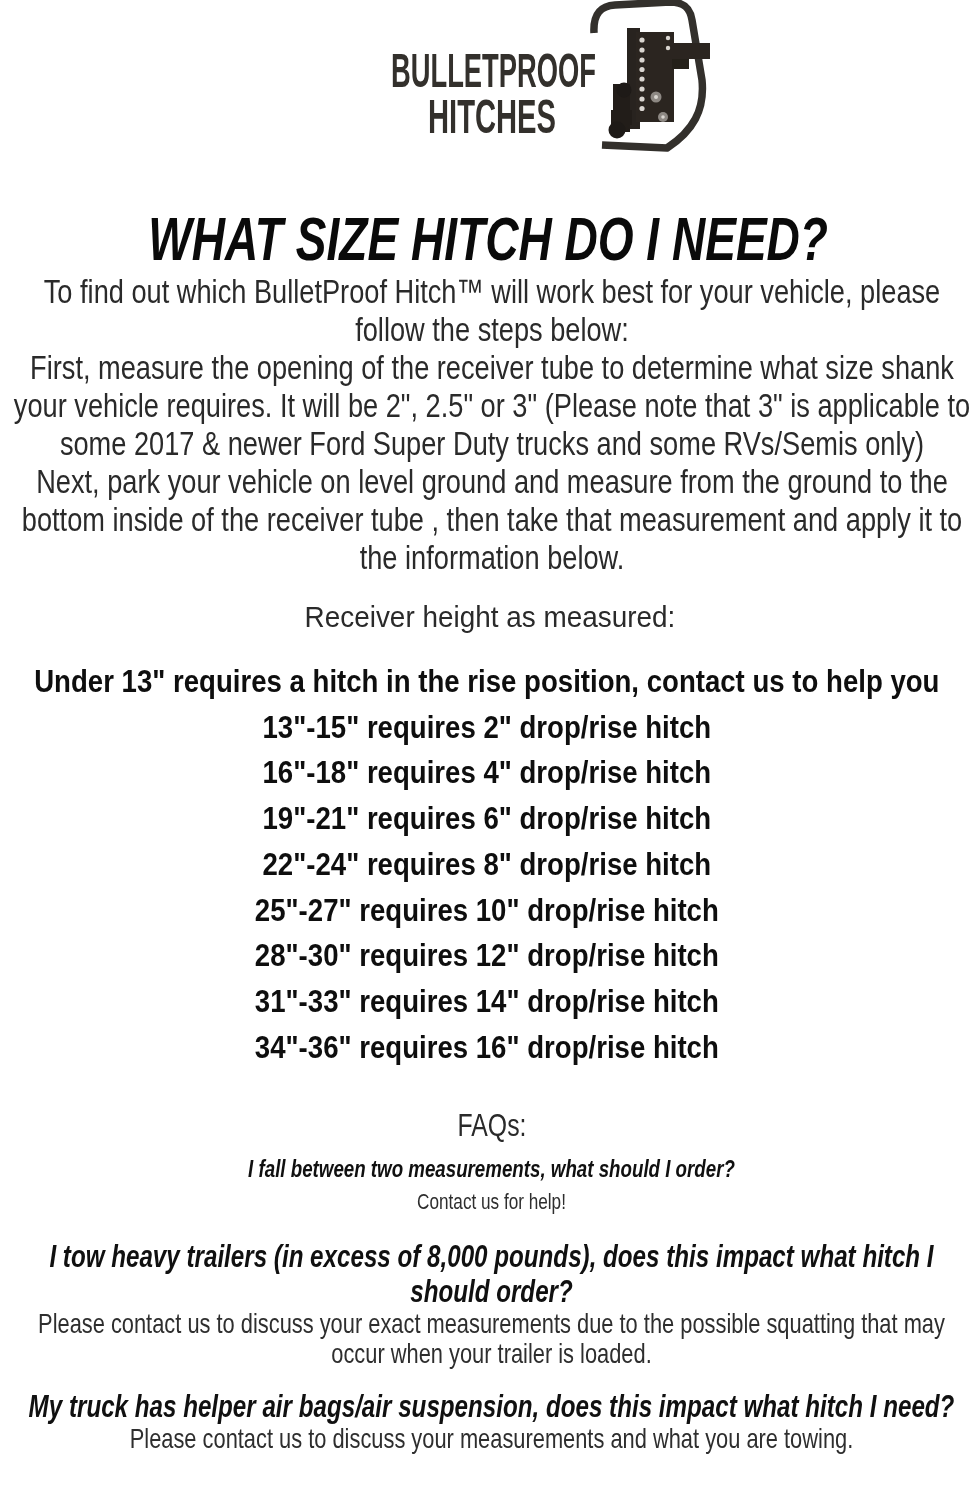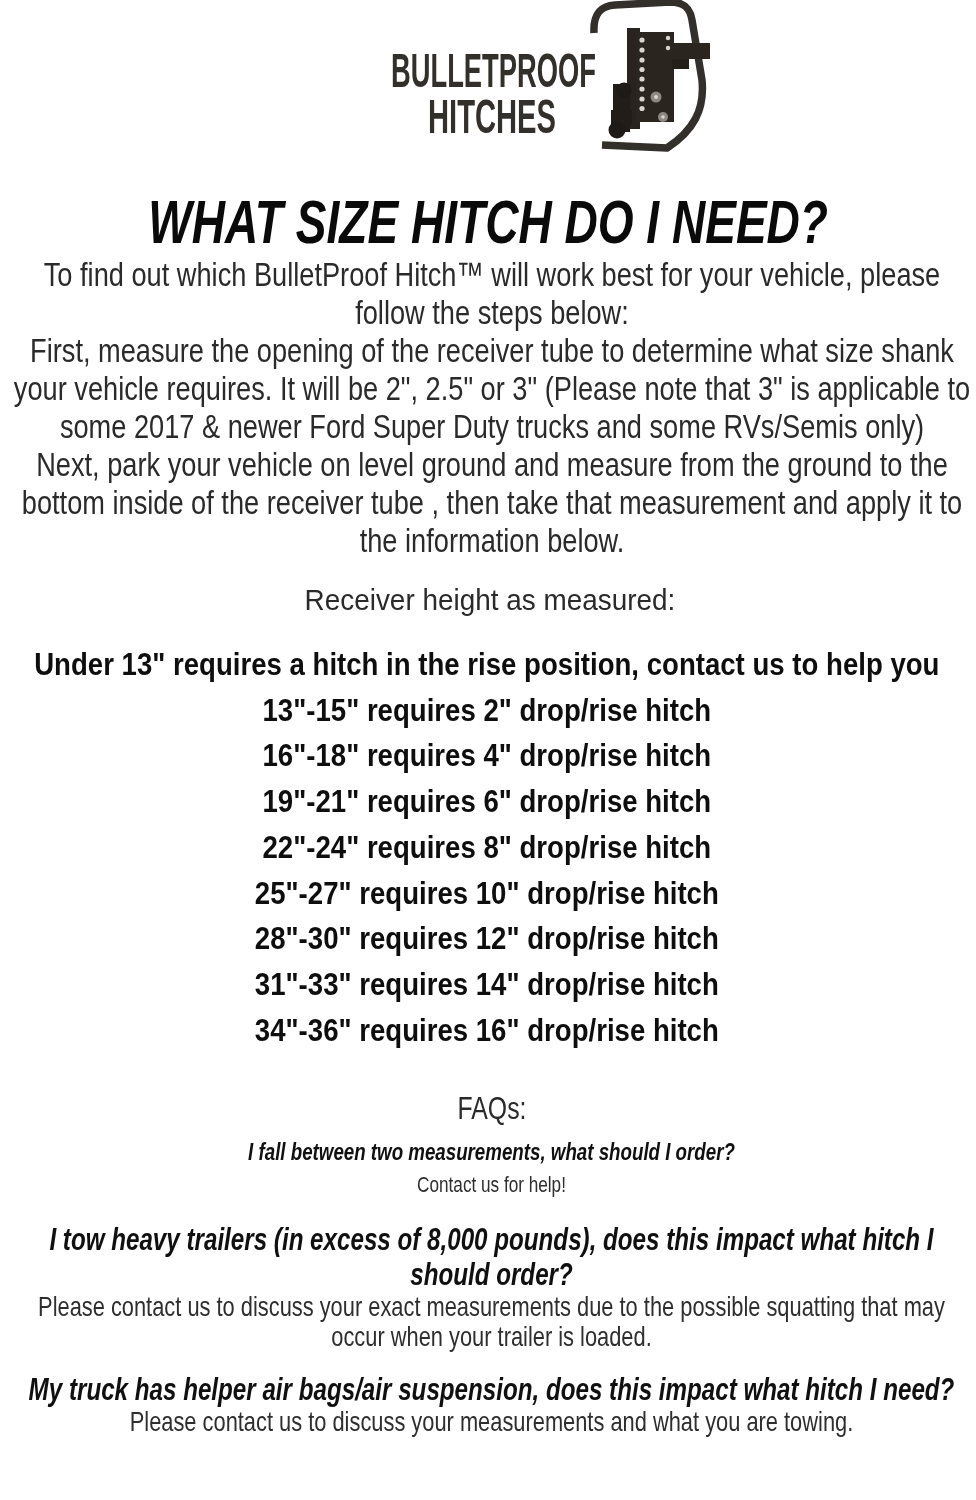--- a/index.html
+++ b/index.html
@@ -7,21 +7,21 @@
     width:976px;height:1500px;overflow:hidden;position:relative;
     font-family:"Liberation Sans",sans-serif;color:#222;
   }
   .content{padding:0 0 0 4px;text-align:center;}
 
   
   .logo-wrap{position:relative;height:162px;width:976px;margin-left:36px;}
   .logo-svg{position:absolute;left:330px;top:0;}
 
   
-  .title-row{text-align:center;margin-top:27px;height:66px;}
+  .title-row{text-align:center;margin-top:44px;height:66px;}
   .title-inner{
     display:inline-block;font-size:61px;line-height:66px;font-weight:bold;font-style:italic;
     color:#0a0a0a;white-space:nowrap;letter-spacing:0px;
     transform:scaleX(0.755);transform-origin:center top;
   }
 
   
   .cond{
     font-size:34px;line-height:38px;color:#2a2a2a;white-space:pre-line;
     width:1220px;transform:scaleX(0.80);transform-origin:left top;

